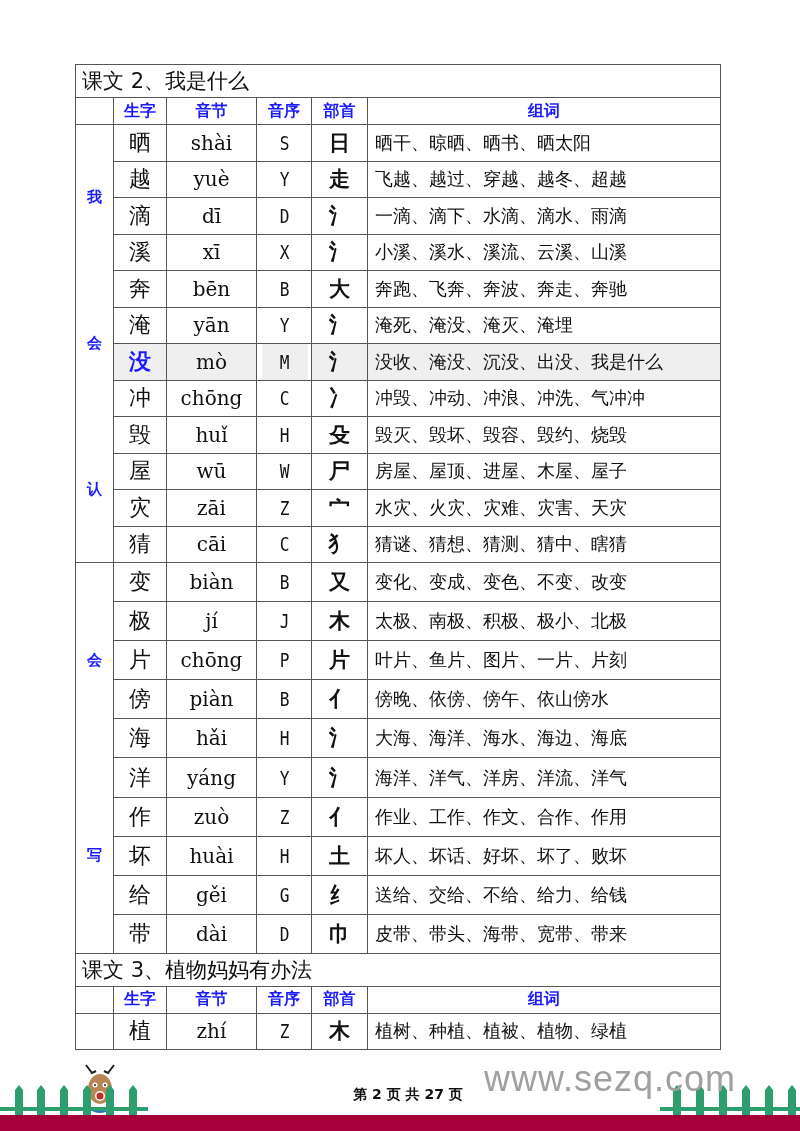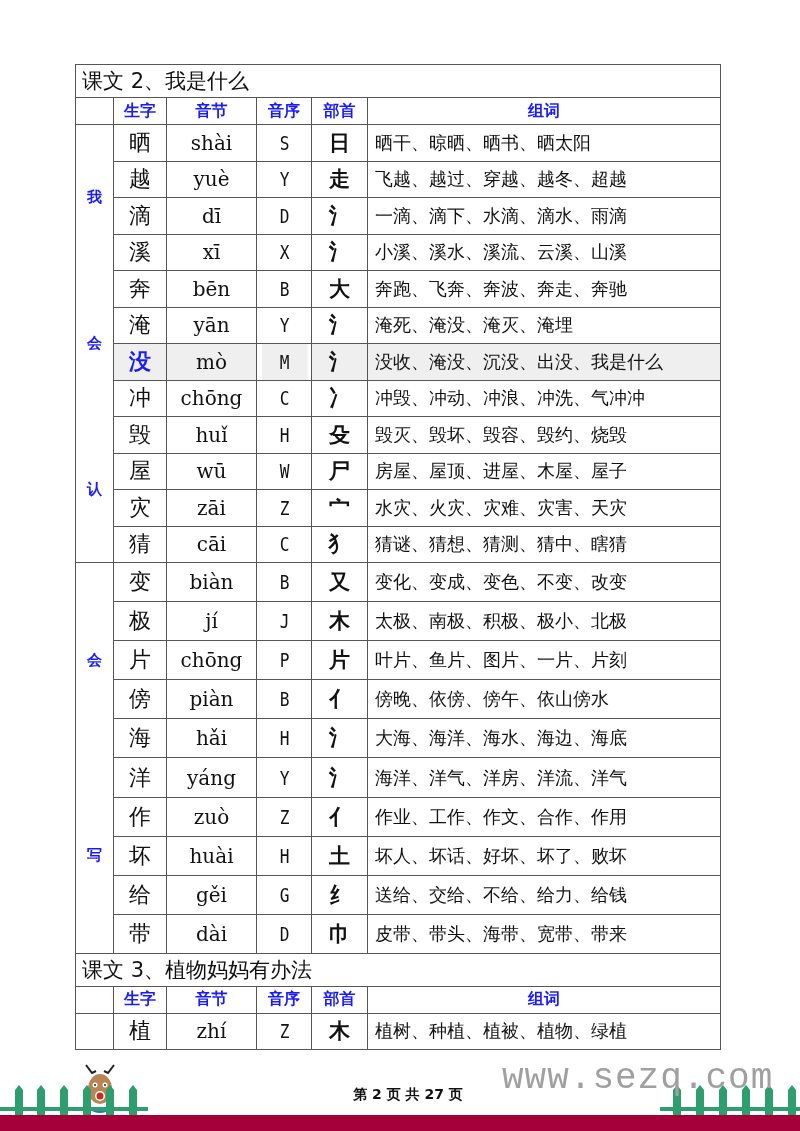--- a/index.html
+++ b/index.html
@@ -17,21 +17,21 @@
   .lab { color:#1a1aff; font-size:15px; font-family:"DejaVu Sans",sans-serif; font-weight:bold; }
   .char { font-size:22px; font-family:"DejaVu Sans",sans-serif; }
   .py { font-size:20px; font-family:"DejaVu Serif",serif;margin-left:6px; }
   .order { font-size:19px; font-family:"DejaVu Sans Mono",monospace; transform:scaleX(0.85); }
   .rad { font-size:21px; font-weight:bold; font-family:"DejaVu Sans",sans-serif; }
   .words { text-align:left; padding-left:7px; font-size:18px; font-family:"DejaVu Sans",sans-serif; }
   tr.hl td.cell { background:#efefef; }
   tr.hl .char { color:#1a1aff; font-weight:bold; }
   .lab-stack { display:flex; flex-direction:column; justify-content:space-around; align-items:center; height:100%; }
   .footer-text { position:absolute; top:1086px; left:8px; width:800px; text-align:center; font-size:14px; font-weight:bold; font-family:"DejaVu Sans",sans-serif; }
-  .watermark { position:absolute; left:502px; top:1058px; font-size:36px; color:#a0a0a0; font-family:Liberation Mono, monospace; letter-spacing:1px; }
+  .watermark { position:absolute; left:484px; top:1058px; font-size:36px; color:#a0a0a0; font-family:Liberation Sans, sans-serif; letter-spacing:1px; }
   .bar { position:absolute; left:0; top:1115px; width:800px; height:16px; background:#a5003a; }
   .rail { position:absolute; height:4px; background:#2e9e6e; top:1107px; }
   .post { position:absolute; width:8px; background:#2e9e6e; top:1090px; height:38px; }
   .post:before { content:""; position:absolute; left:0; top:-5px; border-left:4px solid transparent; border-right:4px solid transparent; border-bottom:5px solid #2e9e6e; }
   .deer { position:absolute; left:82px; top:1063px; width:36px; height:64px; }
 </style>
 </head>
 <body>
 
 <div class="sheet">

